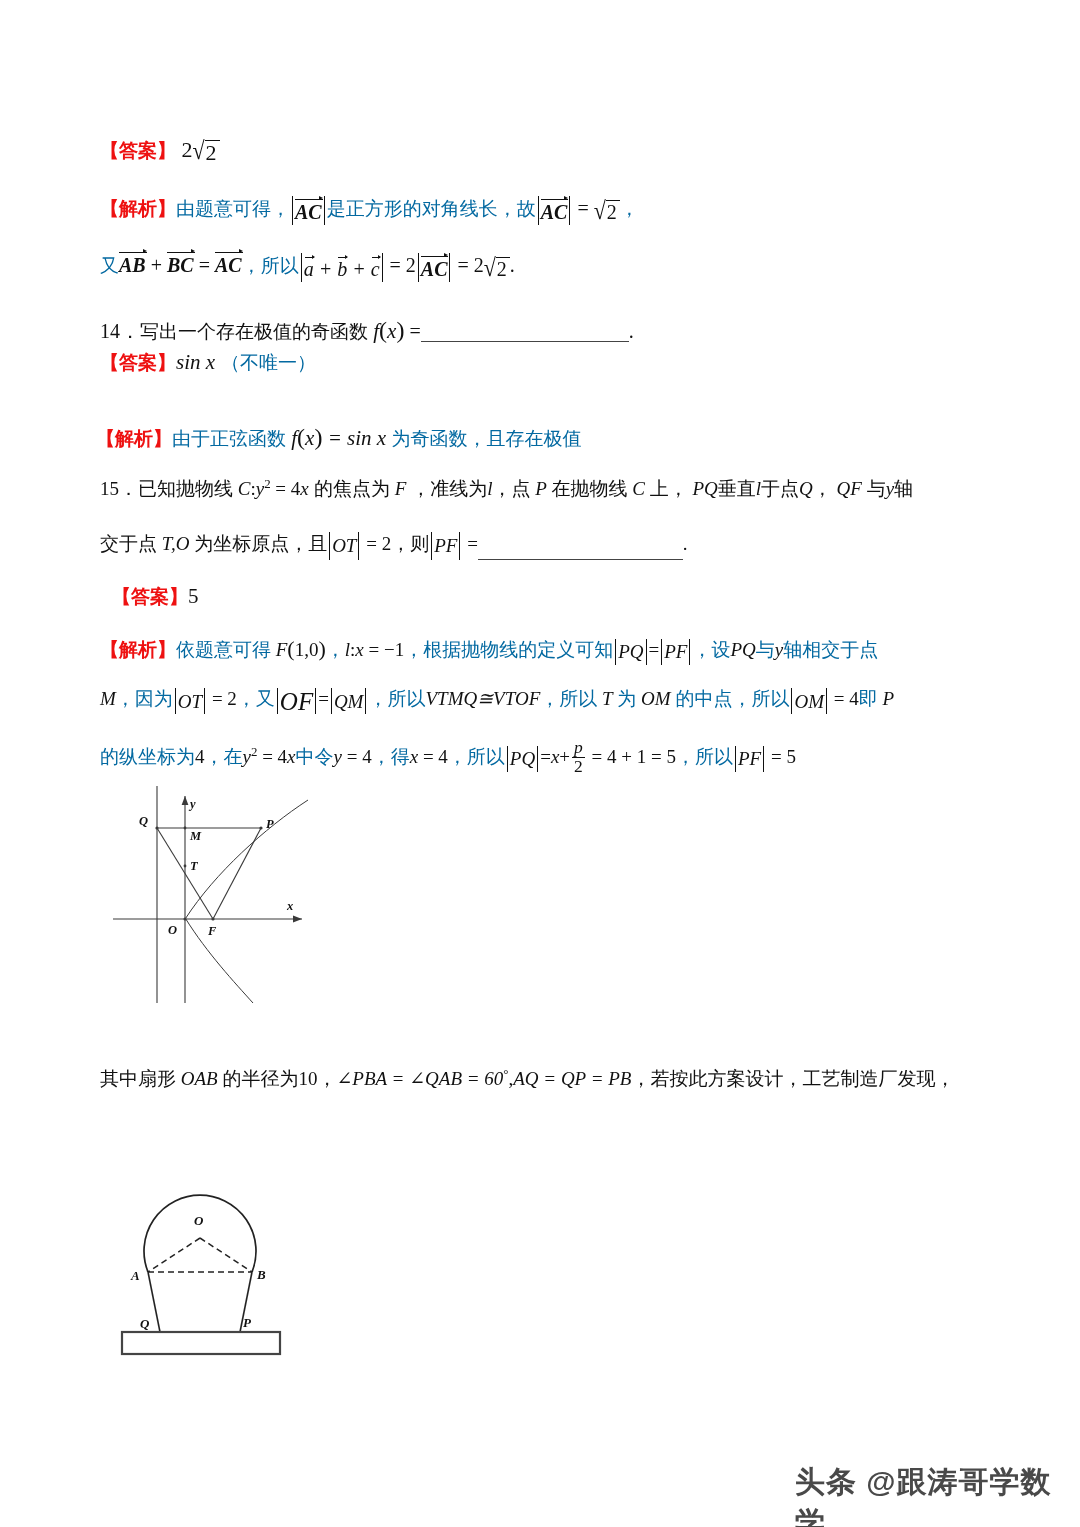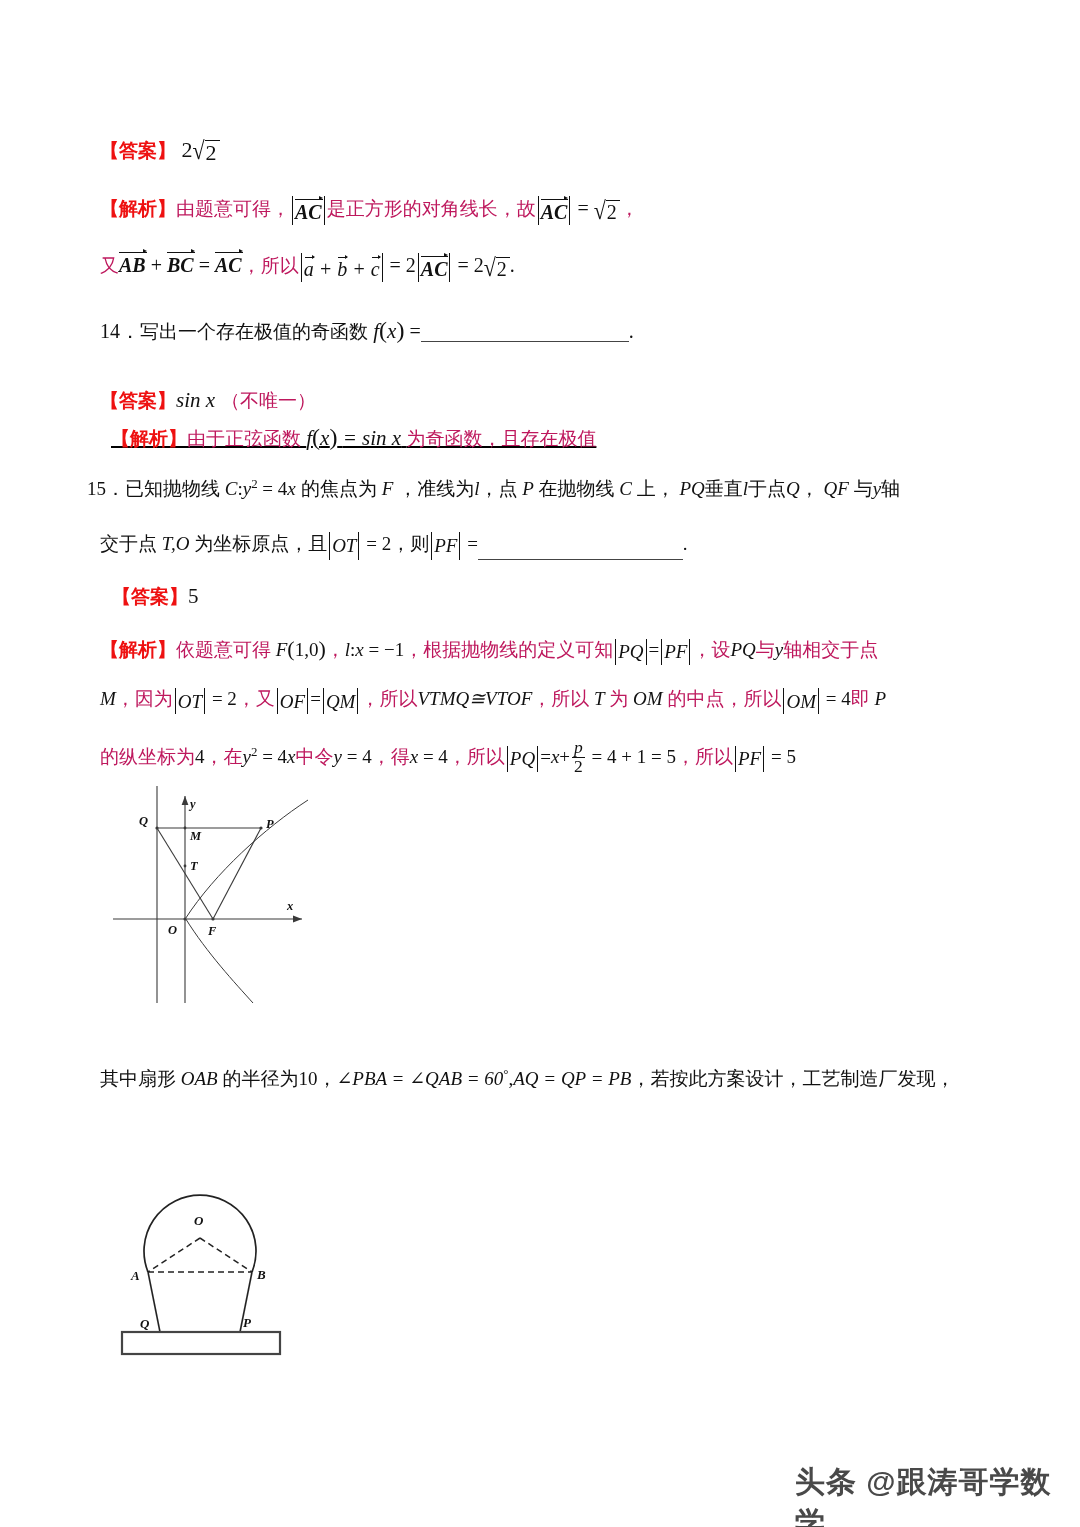--- a/index.html
+++ b/index.html
@@ -14,21 +14,21 @@
   .page { position:absolute; inset:0; }
 
   
   .line {
     position:absolute;
     white-space:nowrap;
     font-size:20px;
     line-height:1.0;
   }
   .zh { font-family:"Liberation Sans","DejaVu Sans",sans-serif; font-size:19px; }
-  .red { color:#be185d; }
+  .red { color:#0369a1; }
   .blk { color:#111111; }
   .mi  { font-style:italic; font-family:"Liberation Serif","DejaVu Serif",serif; }
   .num { font-family:"Liberation Serif","DejaVu Serif",serif; font-style:normal; }
 
   .tag { font-family:"Liberation Sans","DejaVu Sans",sans-serif; font-weight:bold; color:#ee1111; font-size:19px;}
   .vbar { display:inline-block; width:1px; background:#111; height:1.45em; margin:0 2px; vertical-align:middle; }
   .absgrp { display:inline-flex; align-items:center; vertical-align:middle;}
   .ovec { position:relative; display:inline-block; padding-top:2px; }
   .ovec::after{
      content:""; position:absolute; left:0; right:-1px; top:-1px;
@@ -117,29 +117,29 @@
       </span><span class="blk num">&nbsp;<span>= 2</span><span class="sqrt">
           <span class="sign">√</span>
           <span class="rad">2</span>
         </span><span>.</span></span>
   </div>
 
   <div class="line" style="left:100px; top:318px;">
     <span class="blk num">14．</span><span class="zh blk">写出一个存在极值的奇函数</span><span class="blk mi" style="font-size:21px;">&nbsp;<span>f</span><span class="num" style="font-size:24px;">(</span><span>x</span><span class="num" style="font-size:24px;">)</span></span><span class="blk num">&nbsp;<span>=</span></span><span class="blank" style="width:208px; height:17px;"></span><span class="blk num">.</span>
   </div>
 
-  <div class="line" style="left:100px; top:390px;">
+  <div class="line" style="left:100px; top:352px;">
     <span class="tag">【答案】</span><span class="blk mi" style="font-size:21px;">sin x</span><span class="zh red" style="margin-left:6px;">（不唯一）</span>
   </div>
 
-  <div class="line" style="left:111px; top:425px;text-decoration:underline;">
+  <div class="line" style="left:96px; top:425px;">
     <span class="tag">【解析】</span><span class="zh red">由于正弦函数</span><span class="blk mi" style="font-size:21px;">&nbsp;<span>f</span><span class="num" style="font-size:24px;">(</span><span>x</span><span class="num" style="font-size:24px;">)</span>&nbsp;<span class="num" style="font-style:italic;">= sin x</span>&nbsp;</span><span class="zh red">为奇函数，且存在极值</span>
   </div>
 
-  <div class="line" style="left:87px; top:478px; font-size:19px;">
+  <div class="line" style="left:100px; top:478px; font-size:19px;">
     <span class="blk num">15．</span><span class="zh blk">已知抛物线</span><span class="blk mi">&nbsp;<span>C</span></span><span class="blk num"><span>:</span></span><span class="blk mi"><span>y</span><span class="supn">2</span></span><span class="blk num">&nbsp;<span>= 4</span></span><span class="blk mi">x</span><span class="zh blk">&nbsp;<span>的焦点为</span></span><span class="blk mi">&nbsp;<span>F</span>&nbsp;</span><span class="zh blk">，准线为</span><span class="blk mi">l</span><span class="zh blk">，点</span><span class="blk mi">&nbsp;<span>P</span>&nbsp;</span><span class="zh blk">在抛物线</span><span class="blk mi">&nbsp;<span>C</span>&nbsp;</span><span class="zh blk">上，</span><span class="blk mi">&nbsp;<span>PQ</span></span><span class="zh blk">垂直</span><span class="blk mi">l</span><span class="zh blk">于点</span><span class="blk mi">Q</span><span class="zh blk">，</span><span class="blk mi">&nbsp;<span>QF</span>&nbsp;</span><span class="zh blk">与</span><span class="blk mi">y</span><span class="zh blk">轴</span>
   </div>
 
   <div class="line" style="left:100px; top:532px; font-size:19px;">
     <span class="zh blk">交于点</span><span class="blk mi">&nbsp;<span>T,O</span>&nbsp;</span><span class="zh blk">为坐标原点，且</span><span class="blk absgrp">
         <span class="vbar"></span>
         <span class="mi">OT</span>
         <span class="vbar"></span>
       </span><span class="blk num">&nbsp;<span>= 2</span></span><span class="zh blk">，则</span><span class="blk absgrp">
         <span class="vbar"></span>
@@ -164,21 +164,21 @@
       </span><span class="zh red">，设</span><span class="blk mi" style="font-size:19px;">PQ</span><span class="zh red">与</span><span class="blk mi" style="font-size:19px;">y</span><span class="zh red">轴相交于点</span>
   </div>
 
   <div class="line" style="left:100px; top:688px; font-size:18px;">
     <span class="blk mi" style="font-size:19px;">M</span><span class="zh red">，因为</span><span class="blk absgrp">
         <span class="vbar"></span>
         <span class="mi" style="font-size:19px;">OT</span>
         <span class="vbar"></span>
       </span><span class="blk num" style="font-size:19px;">&nbsp;<span>= 2</span></span><span class="zh red">，又</span><span class="blk absgrp">
         <span class="vbar"></span>
-        <span class="mi" style="font-size:19px;">OF</span>
+        <span class="mi" style="font-size:25px;">OF</span>
         <span class="vbar"></span>
       </span><span class="blk num" style="font-size:19px;"><span>=</span></span><span class="blk absgrp">
         <span class="vbar"></span>
         <span class="mi" style="font-size:19px;">QM</span>
         <span class="vbar"></span>
       </span><span class="zh red">，所以</span><span class="blk" style="font-size:19px;font-style:italic;font-family:'Liberation Serif',serif;">VTMQ≅VTOF</span><span class="zh red">，所以</span><span class="blk mi" style="font-size:19px;">&nbsp;<span>T</span>&nbsp;</span><span class="zh red">为</span><span class="blk mi" style="font-size:19px;">&nbsp;<span>OM</span>&nbsp;</span><span class="zh red">的中点，所以</span><span class="blk absgrp">
         <span class="vbar"></span>
         <span class="mi" style="font-size:19px;">OM</span>
         <span class="vbar"></span>
       </span><span class="blk num" style="font-size:19px;">&nbsp;<span>= 4</span></span><span class="zh red">即</span><span class="blk mi" style="font-size:19px;">&nbsp;<span>P</span></span>

